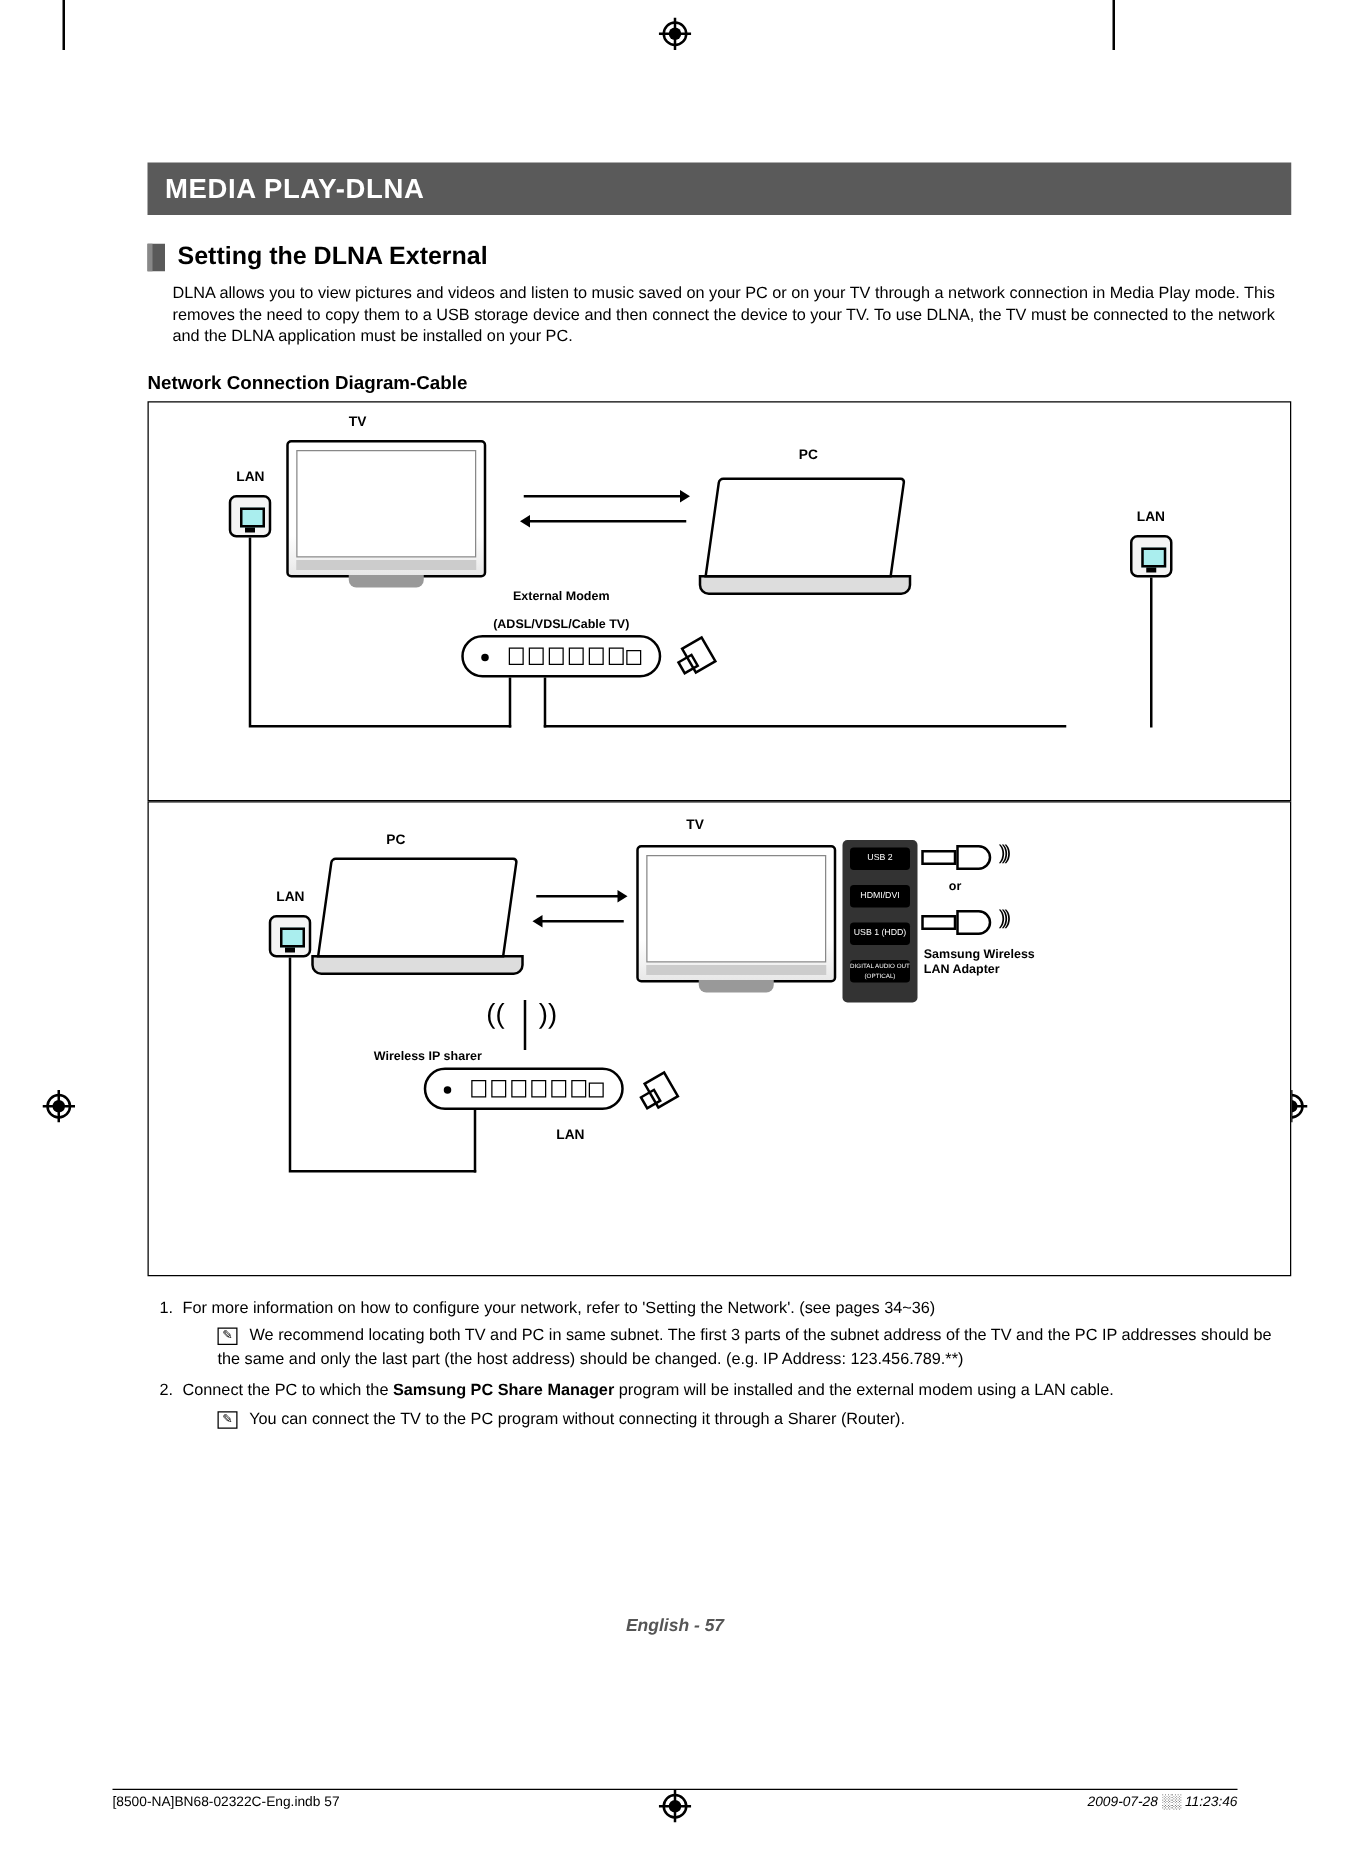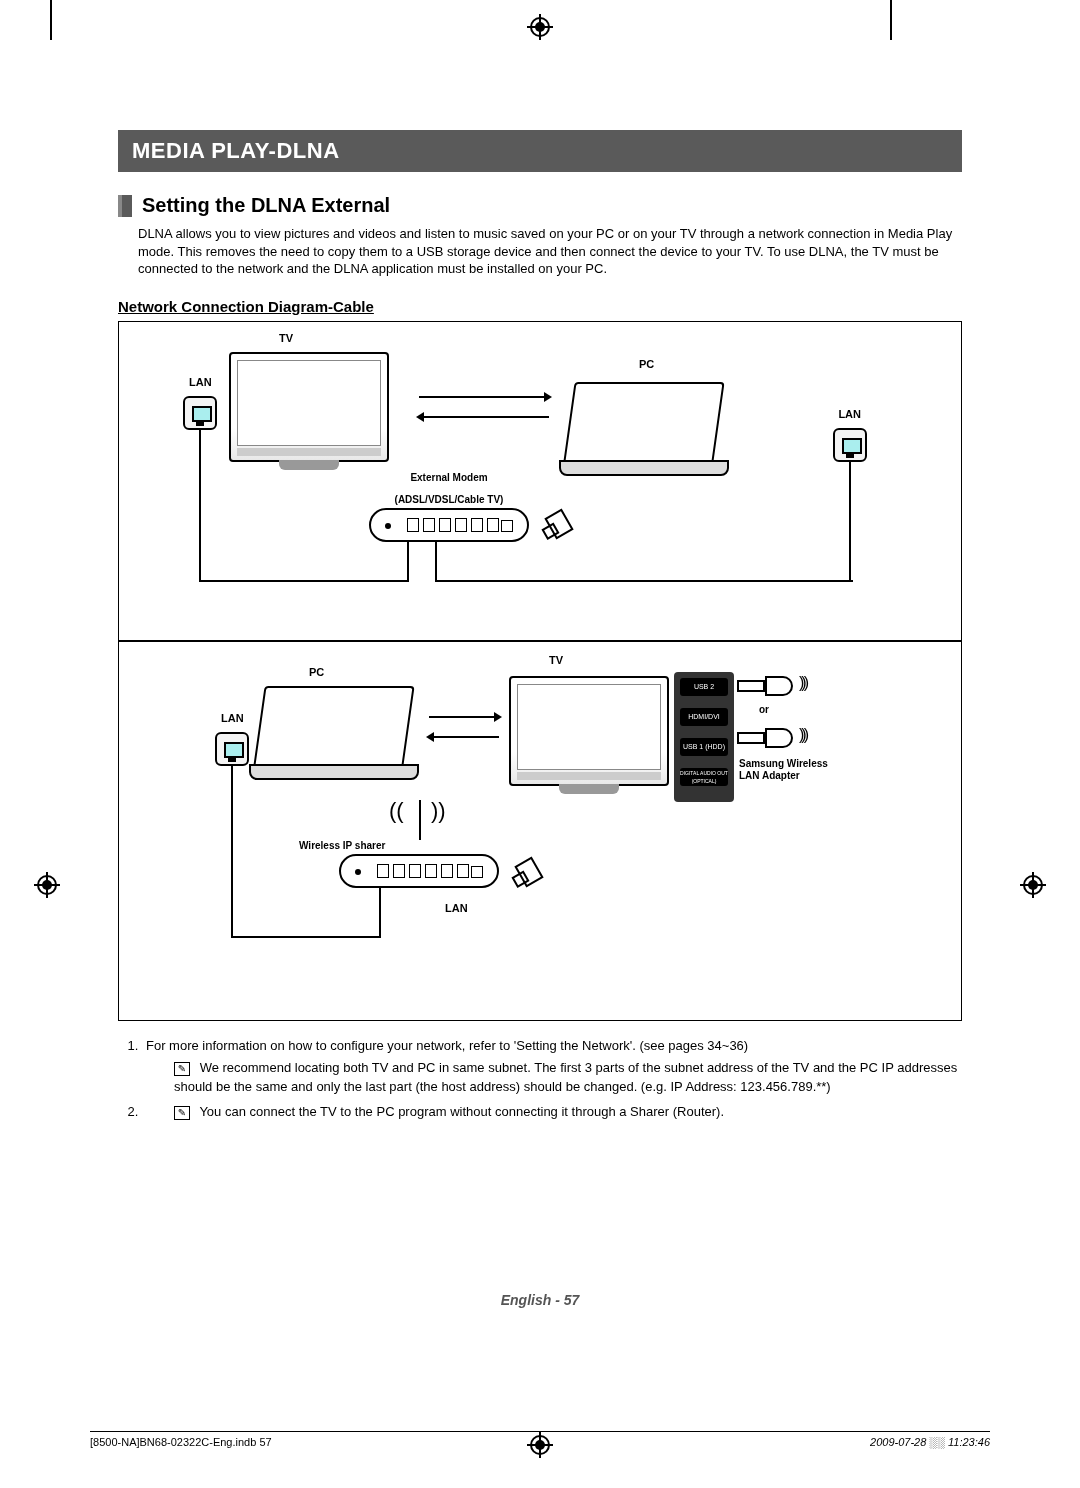--- a/index.html
+++ b/index.html
@@ -1,29 +1,29 @@
 <!DOCTYPE html>
 <html><head>
 <meta charset="utf-8">
 <style>
   * { box-sizing: border-box; margin: 0; padding: 0; }
   html, body { width: 1080px; height: 1488px; background: #fff; font-family: Arial, Helvetica, sans-serif; color: #000; }
   .page { position: relative; width: 1080px; height: 1488px; }
   .reg { position: absolute; width: 26px; height: 26px; }
   .reg svg { width: 26px; height: 26px; }
   .cm-top-left-v { position:absolute; left:50px; top:0; width:2px; height:40px; background:#000;}
-  .content { position: absolute; left: 118px; top: 130px; width: 844px; }
+  .content { position: absolute; left: 118px; top: 130px; width: 915px; }
 
   .title-bar { background: #5a5a5a; color: #fff; font-weight: bold; font-size: 22px; padding: 8px 14px; letter-spacing: 0.5px; }
   .section-row { display: flex; align-items: center; margin-top: 22px; margin-bottom: 8px; }
   .sq { width: 14px; height: 22px; background: #5a5a5a; margin-right: 10px; border-left:4px solid #888; }
   .section-title { font-weight: bold; font-size: 20px; }
   .para { font-size: 13px; line-height: 1.35; margin: 6px 0 0 20px; }
 
-  .sub-h { font-weight: bold; font-size: 15px; text-decoration: underline; margin: 20px 0 6px 0; }
+  .sub-h { font-weight: bold; font-size: 15px; margin: 20px 0 6px 0; }
   .diagram-box { border: 1px solid #000; width: 100%; position: relative; background: #fff; }
   .db1 { height: 320px; }
   .db2 { height: 380px; }
 
   .dlabel { position: absolute; font-weight: bold; font-size: 11px; text-align: center; }
   .tiny { font-size: 10px; font-weight: bold; }
 
   
   .lanport { position:absolute; width:34px; height:34px; border:2px solid #000; border-radius:6px; background:#f4f4f4; }
   .lanport::after { content:""; position:absolute; left:7px; top:8px; width:16px; height:12px; border:2px solid #000; background:#aee; }
@@ -248,20 +248,23 @@
 
     <ol class="notes">
       <li>
         <span>For more information on how to configure your network, refer to 'Setting the Network'. (see pages 34~36)</span>
         <span class="indent">
           <span class="note-icon">✎</span>
           <span>We recommend locating both TV and PC in same subnet. The first 3 parts of the subnet address of the TV and the PC IP addresses should be the same and only the last part (the host address) should be changed. (e.g. IP Address: 123.456.789.**)</span>
         </span>
       </li>
       <li>
+        <span>
+          <span>Connect the PC to which the </span><b class="strong">Samsung PC Share Manager</b><span> program will be installed and the external modem using a LAN cable.</span>
+        </span>
         <span class="indent">
           <span class="note-icon">✎</span>
           <span>You can connect the TV to the PC program without connecting it through a Sharer (Router).</span>
         </span>
       </li>
     </ol>
 
   </div>
 
   <div class="footer">English - 57</div>

